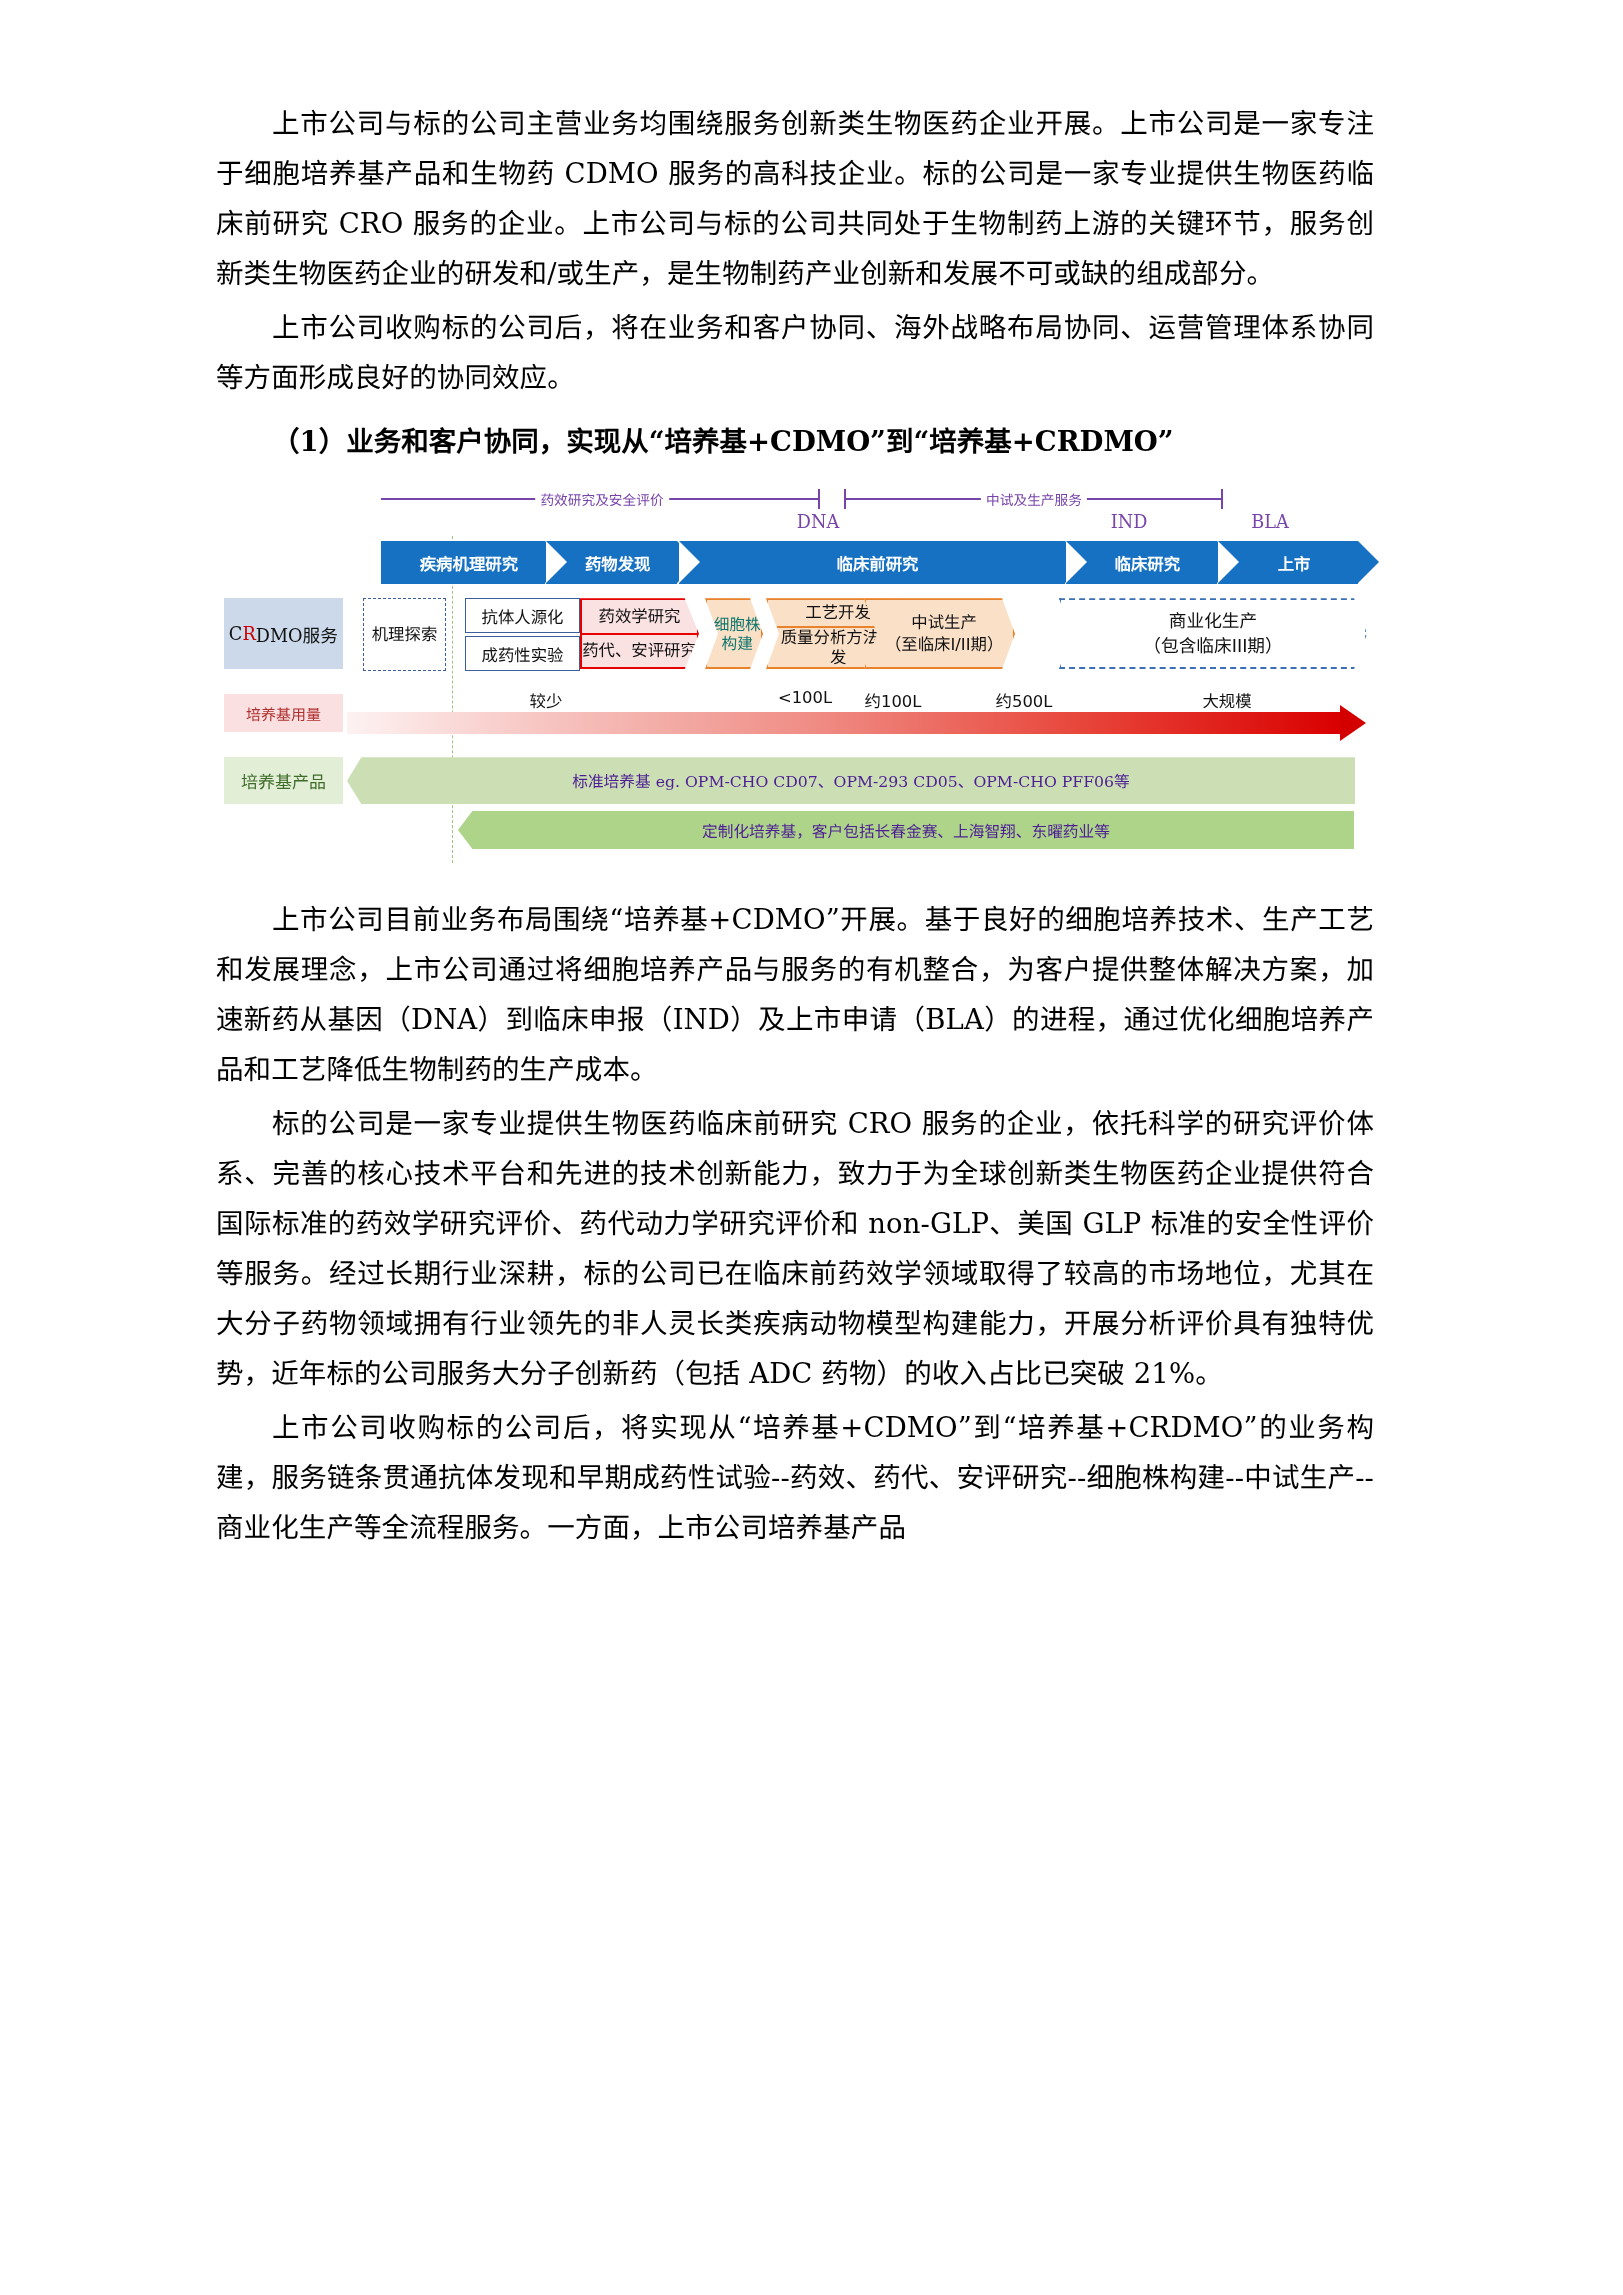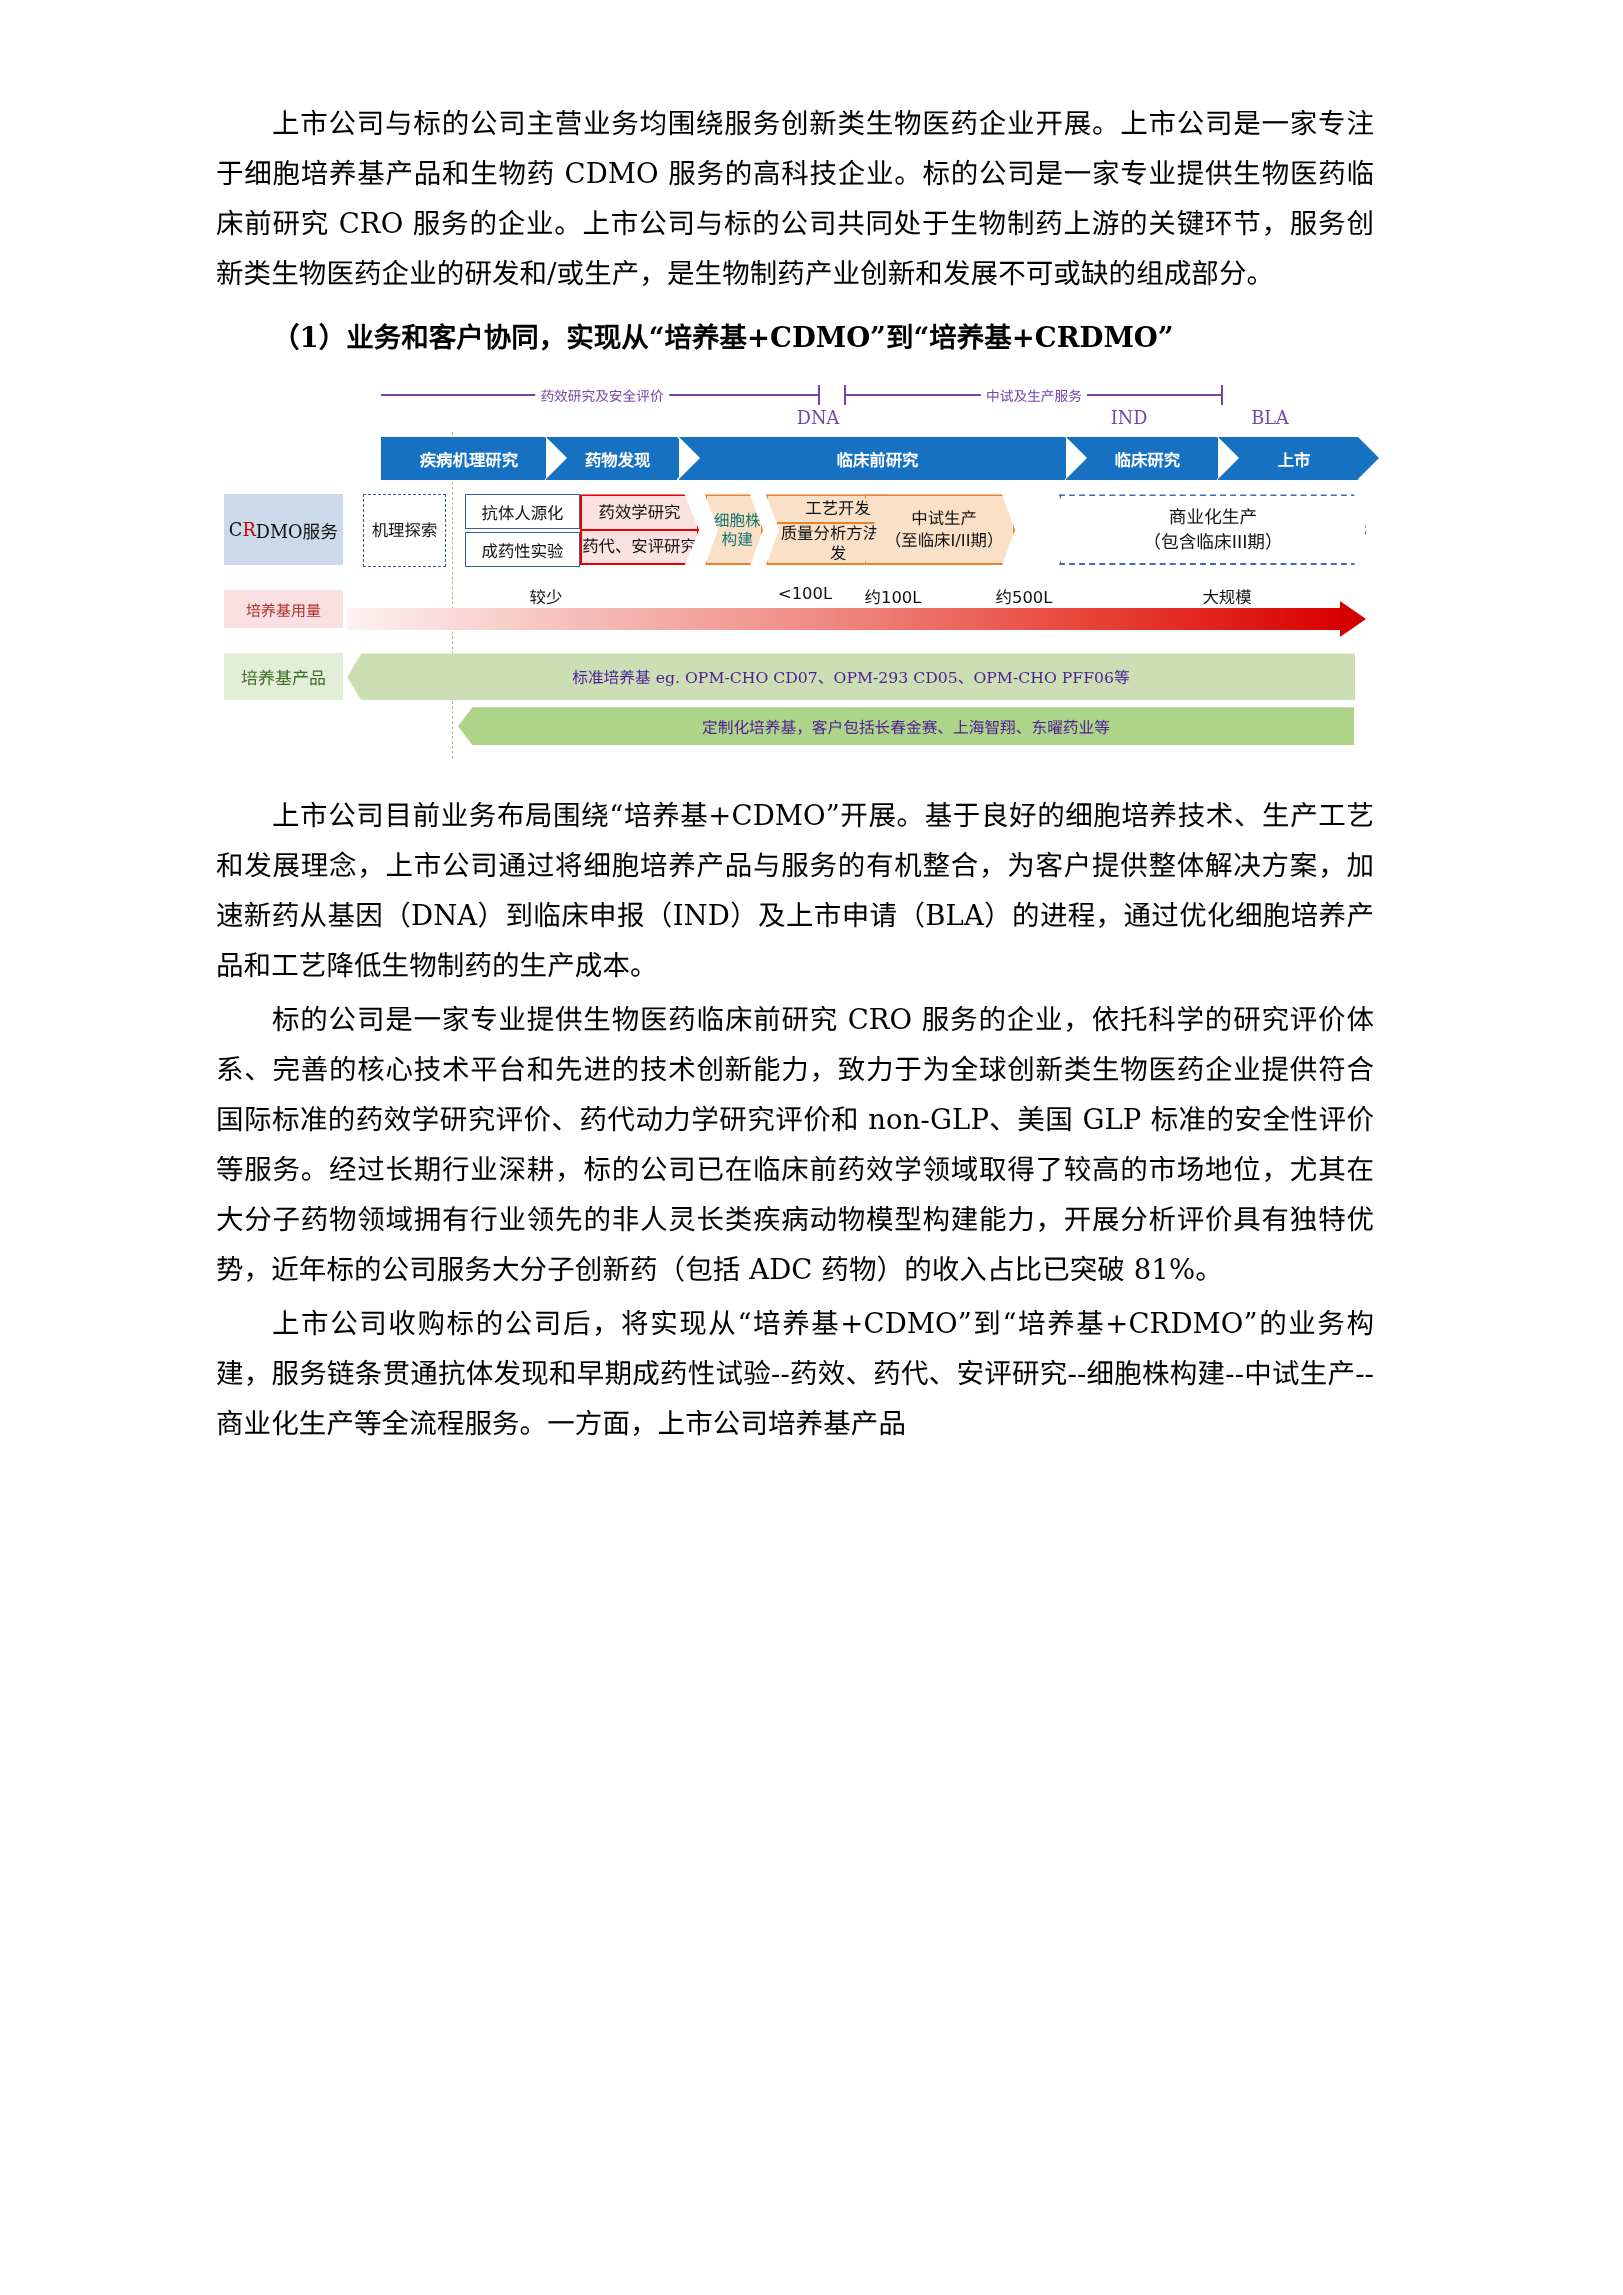--- a/index.html
+++ b/index.html
@@ -313,20 +313,21 @@
     border-left: 1.3px dashed #9ec482;
   }
 </style>
 </head>
 <body>
 
 <div class="page">
   <div class="content">
 
     <p class="body">上市公司与标的公司主营业务均围绕服务创新类生物医药企业开展。上市公司是一家专注于细胞培养基产品和生物药 CDMO 服务的高科技企业。标的公司是一家专业提供生物医药临床前研究 CRO 服务的企业。上市公司与标的公司共同处于生物制药上游的关键环节，服务创新类生物医药企业的研发和/或生产，是生物制药产业创新和发展不可或缺的组成部分。</p>
+    <p class="body">上市公司收购标的公司后，将在业务和客户协同、海外战略布局协同、运营管理体系协同等方面形成良好的协同效应。</p>
 
     <p class="heading">（1）业务和客户协同，实现从“培养基+CDMO”到“培养基+CRDMO”</p>
 
     <div class="diagram">
 
       <div class="vsep"></div>
 
       <div class="milestones">
         <div class="mline" style="left:165px; width:438px;"></div>
         <div class="mtick" style="left:602px;"></div>
@@ -418,18 +419,18 @@
 
       <div class="media-row">
         <div class="media-label">培养基产品</div>
         <div class="green-band g1">标准培养基 eg. OPM-CHO CD07、OPM-293 CD05、OPM-CHO PFF06等</div>
         <div class="green-band g2">定制化培养基，客户包括长春金赛、上海智翔、东曜药业等</div>
       </div>
 
     </div>
 
     <p class="body">上市公司目前业务布局围绕“培养基+CDMO”开展。基于良好的细胞培养技术、生产工艺和发展理念，上市公司通过将细胞培养产品与服务的有机整合，为客户提供整体解决方案，加速新药从基因（DNA）到临床申报（IND）及上市申请（BLA）的进程，通过优化细胞培养产品和工艺降低生物制药的生产成本。</p>
-    <p class="body">标的公司是一家专业提供生物医药临床前研究 CRO 服务的企业，依托科学的研究评价体系、完善的核心技术平台和先进的技术创新能力，致力于为全球创新类生物医药企业提供符合国际标准的药效学研究评价、药代动力学研究评价和 non-GLP、美国 GLP 标准的安全性评价等服务。经过长期行业深耕，标的公司已在临床前药效学领域取得了较高的市场地位，尤其在大分子药物领域拥有行业领先的非人灵长类疾病动物模型构建能力，开展分析评价具有独特优势，近年标的公司服务大分子创新药（包括 ADC 药物）的收入占比已突破 81%。</p>
+    <p class="body">标的公司是一家专业提供生物医药临床前研究 CRO 服务的企业，依托科学的研究评价体系、完善的核心技术平台和先进的技术创新能力，致力于为全球创新类生物医药企业提供符合国际标准的药效学研究评价、药代动力学研究评价和 non-GLP、美国 GLP 标准的安全性评价等服务。经过长期行业深耕，标的公司已在临床前药效学领域取得了较高的市场地位，尤其在大分子药物领域拥有行业领先的非人灵长类疾病动物模型构建能力，开展分析评价具有独特优势，近年标的公司服务大分子创新药（包括 ADC 药物）的收入占比已突破 21%。</p>
     <p class="body">上市公司收购标的公司后，将实现从“培养基+CDMO”到“培养基+CRDMO”的业务构建，服务链条贯通抗体发现和早期成药性试验--药效、药代、安评研究--细胞株构建--中试生产--商业化生产等全流程服务。一方面，上市公司培养基产品</p>
 
   </div>
 </div>
 
 
 </body></html>

